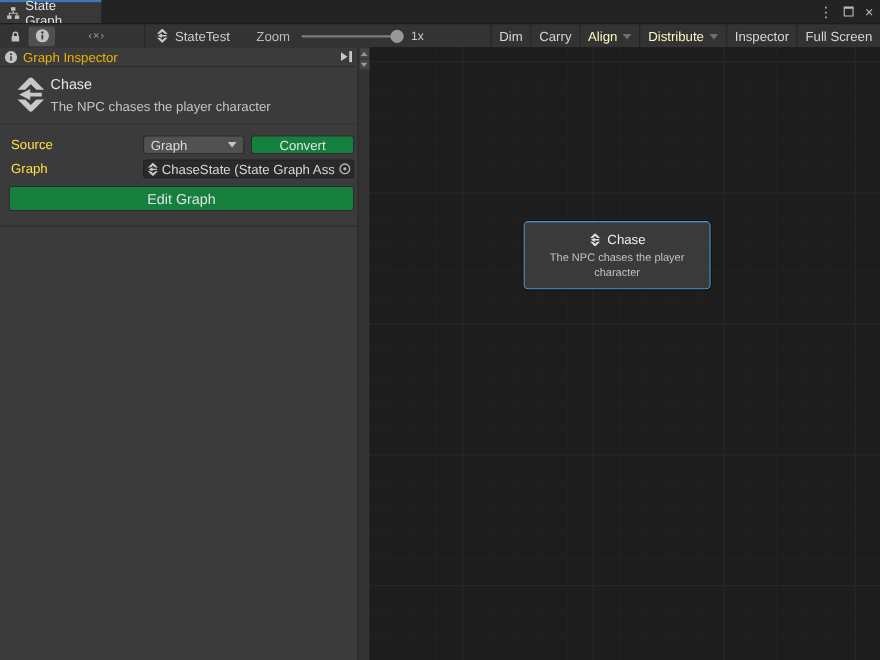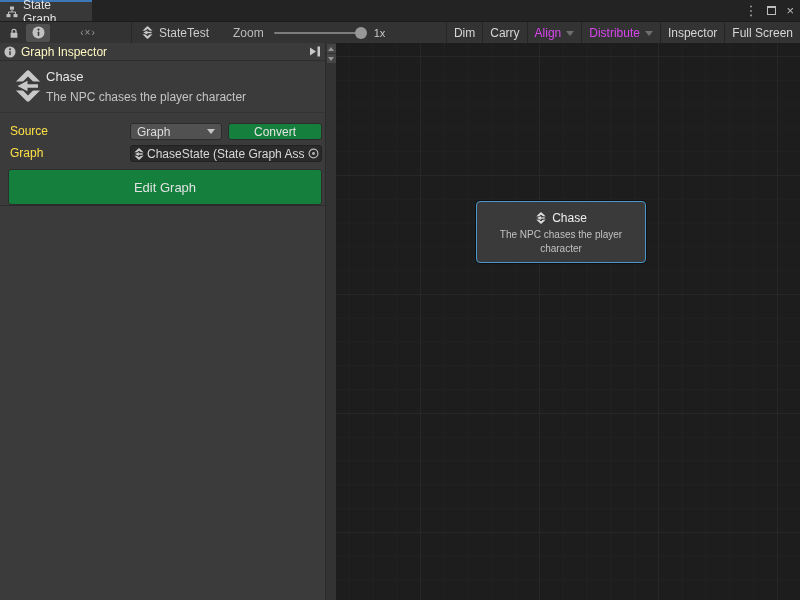--- a/index.html
+++ b/index.html
@@ -22,47 +22,47 @@
   .tbtn.info { width:24px; background:#505050; }
   .tbtn.code { width:30px; margin-left:22px; color:#9a9a9a; font-size:10px; letter-spacing:1px; }
   .vsep { width:1px; height:22px; background:#262626; margin-left:27px; }
   .breadcrumb { display:flex; align-items:center; gap:5px; padding:0 10px 0 9px; color:#cccccc; }
   .zoom-wrap { display:flex; align-items:center; margin-left:14px; color:#bbbbbb; }
   .slider { position:relative; width:90px; height:2px; background:#7d7d7d; border-radius:1px; margin-left:10px; }
   .slider .knob { position:absolute; right:-3px; top:-5px; width:12px; height:12px; border-radius:50%; background:#989898; }
   .zoom-val { margin-left:10px; color:#c8c8c8; font-size:11px; }
   .tb-right { margin-left:auto; display:flex; align-items:stretch; height:22px; }
   .tb-btn { display:flex; align-items:center; gap:5px; padding:0 7px; border-left:1px solid #252525; color:#d6d6d6; font-size:12px; }
-  .tb-btn.disabled { color:#d946ef; }
+  .tb-btn.disabled { color:#fef9c3; }
   .caret-down { width:0; height:0; border-left:4px solid transparent; border-right:4px solid transparent; border-top:5px solid #c0c0c0; margin-top:1px; }
   .tb-btn.disabled .caret-down { border-top-color:#6f6f6f; }
 
   
   .main { flex:1; display:flex; min-height:0; }
 
   
   .inspector { width:336px; flex:0 0 336px; background:#3b3b3b; position:relative; }
-  .insp-header { position:absolute; top:0; left:0; right:11px; height:18px; display:flex; align-items:center; gap:5px; padding:0 4px; border-bottom:1px solid #2d2d2d; color:#fef9c3; }
+  .insp-header { position:absolute; top:0; left:0; right:11px; height:18px; display:flex; align-items:center; gap:5px; padding:0 4px; border-bottom:1px solid #2d2d2d; color:#eab308; }
   .insp-header .spacer { flex:1; }
   .scrollstrip { position:absolute; top:0; right:0; bottom:0; width:11px; background:#333333; border-left:1px solid #2b2b2b; }
   .scrollstrip .sbtn { width:9px; height:9px; margin:1px auto 0; background:#454545; display:flex; align-items:center; justify-content:center; }
   .tri-up { width:0; height:0; border-left:3px solid transparent; border-right:3px solid transparent; border-bottom:4px solid #969696; }
   .tri-down { width:0; height:0; border-left:3px solid transparent; border-right:3px solid transparent; border-top:4px solid #969696; }
 
   .title-block { position:absolute; top:18px; left:0; right:11px; height:52px; border-bottom:1px solid #333333; }
   .title-block .big-icon { position:absolute; left:12px; top:9px; }
   .state-title { position:absolute; left:46px; top:8px; font-size:13px; color:#e6e6e6; }
   .state-desc { position:absolute; left:46px; top:29px; font-size:12px; color:#c4c4c4; }
 
   .flabel { position:absolute; left:10px; font-size:12px; color:#fde047; }
   .dropdown { position:absolute; left:130px; top:80px; width:92px; height:17px; background:#515151; border:1px solid #2c2c2c; border-radius:3px; display:flex; align-items:center; padding:0 6px; color:#dddddd; }
   .dropdown .dd-caret { margin-left:auto; width:0; height:0; border-left:4px solid transparent; border-right:4px solid transparent; border-top:5px solid #c6c6c6; }
   .btn { background:#15803d; border:1px solid #2c2c2c; border-radius:3px; color:#e2e2e2; display:flex; align-items:center; justify-content:center; }
   .convert-btn { position:absolute; left:228px; top:80px; width:94px; height:17px; }
-  .edit-btn { position:absolute; left:8px; top:126px; width:314px; height:36px; font-size:13px; }
+  .edit-btn { position:absolute; left:8px; top:126px; width:314px; height:23px; font-size:13px; }
   .objfield { position:absolute; left:130px; top:102px; width:192px; height:17px; background:#2a2a2a; border:1px solid #212121; border-radius:3px; display:flex; align-items:center; padding:0 14px 0 2px; color:#d8d8d8; overflow:hidden; white-space:nowrap; }
   .objfield .fld-text { overflow:hidden; white-space:nowrap; margin-left:2px; }
   .picker { position:absolute; right:1px; top:1px; width:14px; height:13px; background:#2a2a2a; display:flex; align-items:center; justify-content:center; }
   .insp-divider { position:absolute; top:162px; left:0; right:11px; height:1px; background:#2c2c2c; }
 
   
   .canvas { flex:1; position:relative; background-color:#1d1d1d;
     background-image:
       linear-gradient(#272727 1px, transparent 1px),
       linear-gradient(90deg, #272727 1px, transparent 1px),

